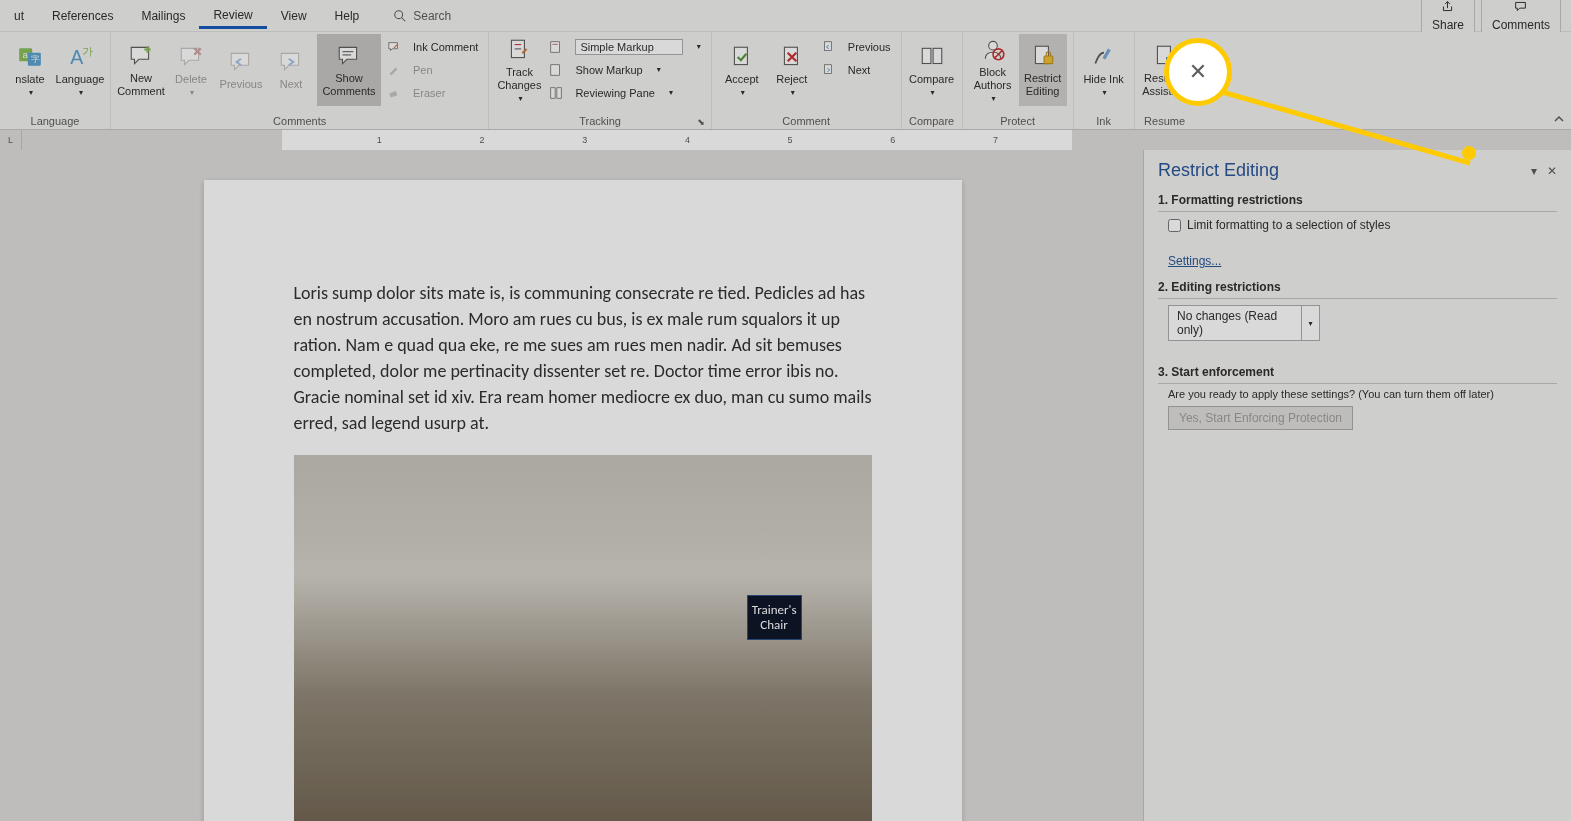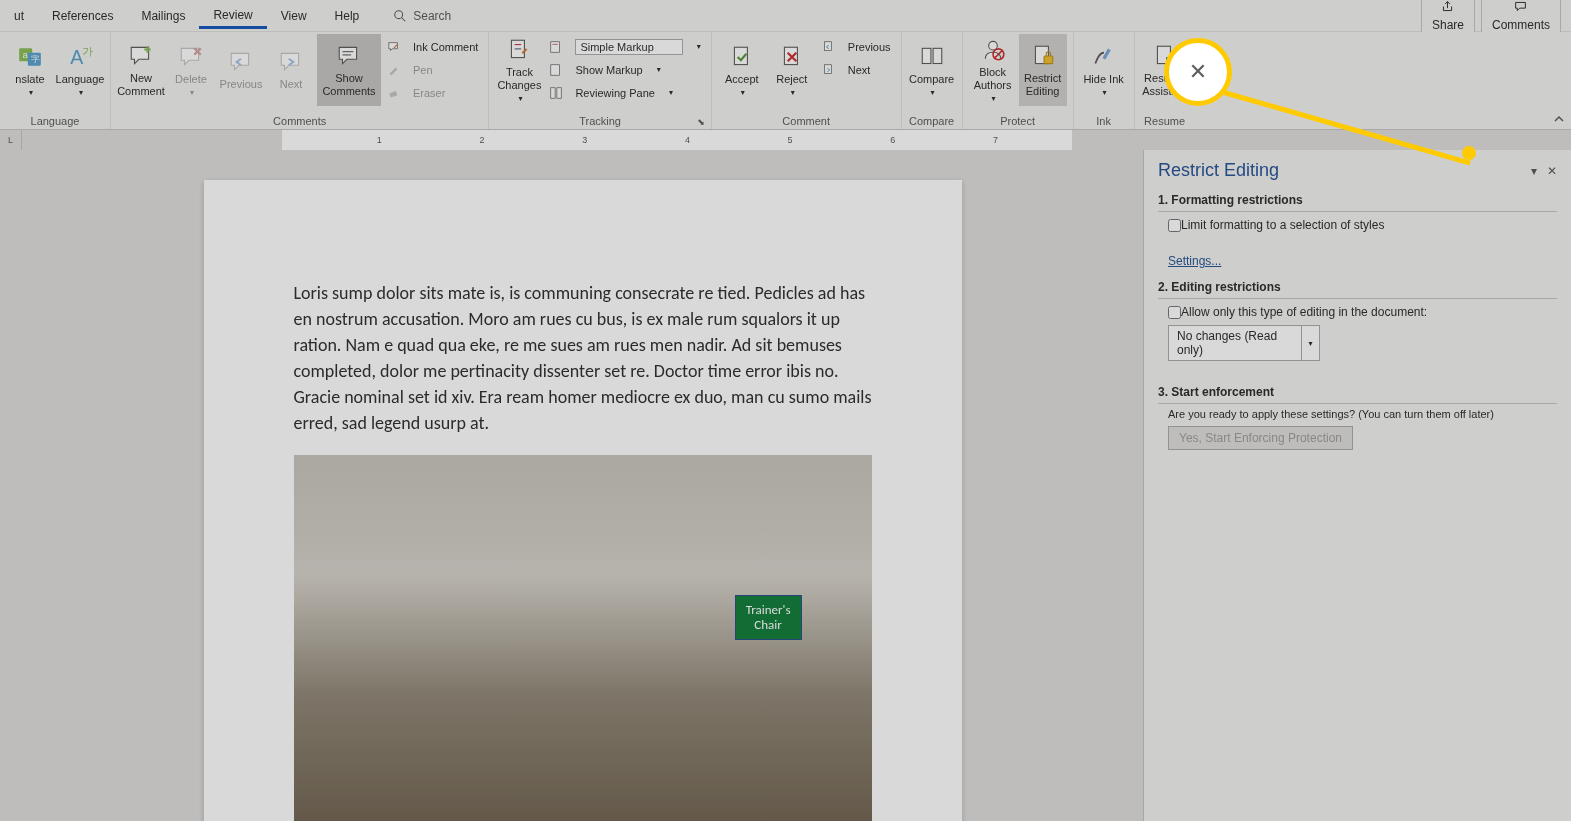--- a/index.html
+++ b/index.html
@@ -40,29 +40,29 @@
 
 
 .workspace { display: flex; height: calc(821px - 32px - 98px - 20px); }
 .vruler { width: 22px; background: #e1dfdd; }
 .doc-area { flex: 1; background: #e1dfdd; overflow: hidden; position: relative; }
 .page { background: #ffffff; width: 758px; margin: 30px auto 0; padding: 100px 90px 20px 90px; box-shadow: 0 2px 6px rgba(0,0,0,0.2); min-height: 900px; }
 .page p { font-size: 18px; line-height: 1.45; color: #333; margin-bottom: 18px; font-family: 'Calibri', sans-serif; }
 .doc-image-wrap { position: relative; width: 100%; height: 400px; margin-bottom: 18px; }
 .doc-image { width: 100%; height: 100%; background: linear-gradient(180deg, #c9c5be 0%, #d8d4cc 30%, #938a7a 60%, #6e604d 100%); position: relative; overflow: hidden; }
 .doc-image::before { content:''; position:absolute; inset:0; background: linear-gradient(180deg, rgba(203,199,191,0.4) 0%, transparent 35%); }
-.callout { position: absolute; right: 70px; top: 140px; background: #15803d; border: 1px solid #2f528f; color: #fff; padding: 6px 10px; font-size: 13px; text-align: center; font-family: 'Calibri', sans-serif; line-height: 1.2; }
+.callout { position: absolute; right: 70px; top: 140px; background: #0f172a; border: 1px solid #2f528f; color: #fff; padding: 6px 4px; font-size: 13px; text-align: center; font-family: 'Calibri', sans-serif; line-height: 1.2; }
 
 
 .side-panel { width: 428px; background: #f3f2f1; border-left: 1px solid #c8c6c4; padding: 10px 14px; }
 .panel-header { display: flex; align-items: center; justify-content: space-between; }
 .panel-title { font-size: 18px; font-weight: normal; color: #2b579a; }
 .panel-controls { display: flex; gap: 10px; color: #605e5c; }
 .panel-section-title { font-size: 12px; font-weight: bold; margin-top: 12px; padding-bottom: 4px; border-bottom: 1px solid #c8c6c4; }
-.panel-row { padding: 6px 0 0 10px; font-size: 12px; display: flex; align-items: center; }
+.panel-row { padding: 6px 0 0 10px; font-size: 12px; display: flex; align-items: center; gap: 6px; }
 .panel-row input[type=checkbox] { width: 13px; height: 13px; }
 .panel-link { color: #2b5797; padding-left: 10px; margin-top: 22px; display: inline-block; text-decoration: underline; }
 .panel-select { display: flex; margin: 6px 0 0 10px; }
 .panel-select-box { border: 1px solid #adadad; background: #fff; padding: 3px 8px; font-size: 12px; width: 134px; }
 .panel-select-arrow { border: 1px solid #adadad; border-left: none; width: 18px; display: flex; align-items: center; justify-content: center; background: #fff; font-size: 8px; }
 .panel-help { font-size: 11px; padding: 4px 0 6px 10px; color: #323130; }
 .panel-button { border: 1px solid #adadad; background: #e1dfdd; padding: 4px 10px; font-size: 12px; margin-left: 10px; cursor: not-allowed; color: #a19f9d; display: inline-block; }
 
 
 .highlight-circle { position: absolute; width: 68px; height: 68px; border-radius: 50%; border: 5px solid #ffcb00; background: #fff; display: flex; align-items: center; justify-content: center; z-index: 100; }
@@ -444,24 +444,20 @@
     </div>
 
     <div class="panel-section-title">1. Formatting restrictions</div>
     <div class="panel-row">
       <input type="checkbox" style="">
       <span>Limit formatting to a selection of styles</span>
     </div>
     <a class="panel-link">Settings...</a>
 
     <div class="panel-section-title">2. Editing restrictions</div>
-    <div class="panel-row">
-      <input type="checkbox" style="">
-      <span>Allow only this type of editing in the document:</span>
-    </div>
     <div class="panel-select">
       <div class="panel-select-box">No changes (Read only)</div>
       <div class="panel-select-arrow">▾</div>
     </div>
 
     <div class="panel-section-title" style="margin-top:24px">3. Start enforcement</div>
     <div class="panel-help">Are you ready to apply these settings? (You can turn them off later)</div>
     <div class="panel-button">Yes, Start Enforcing Protection</div>
   </div>
 </div>

